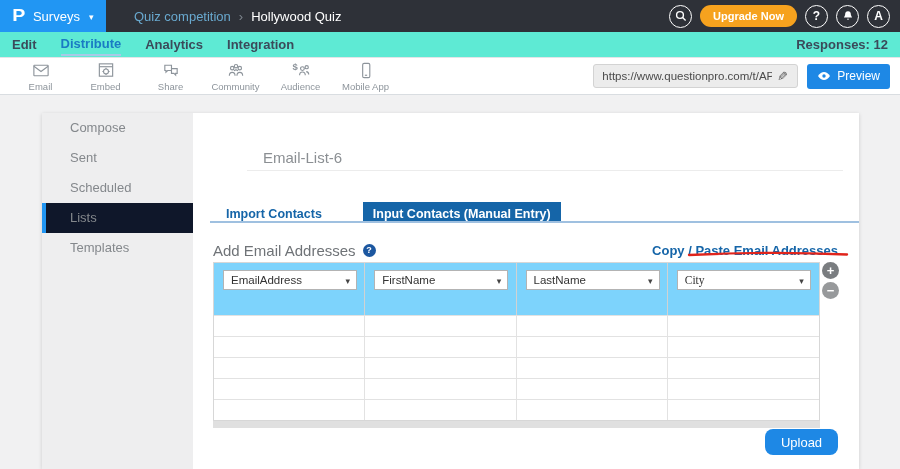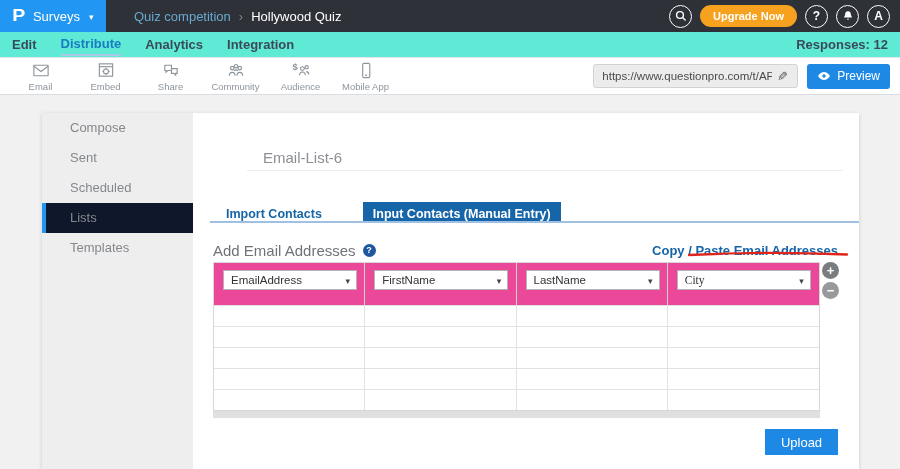--- a/index.html
+++ b/index.html
@@ -105,21 +105,21 @@
     width:13px; height:13px; border-radius:50%; background:#1c57a0; color:#fff;
     font-size:9px; font-weight:bold; display:flex; align-items:center; justify-content:center;
     margin-left:7px; cursor:pointer;
   }
   .help-icon::after { content:"?"; }
   .copy-link { margin-left:auto; font-size:13px; font-weight:bold; color:#1565a8; cursor:pointer; }
   .red-underline { position:absolute; left:494px; top:137px; width:162px; height:7px; }
 
   .table-zone { position:absolute; left:20px; top:149px; width:607px; }
   .ctable { border:1px solid #d7d7d7; }
-  .thead { display:grid; grid-template-columns:repeat(4,1fr); height:42px; background:#ec4899; }
+  .thead { display:grid; grid-template-columns:repeat(4,1fr); height:52px; background:#7dd3fc; }
   .thcell { border-right:1px solid #d2d2d2; }
   .thcell:last-child { border-right:none;font-family:Liberation Serif, serif; }
   .hselect {
     position:relative; margin:7px 0 0 9px; width:134px; height:20px;
     background:#fff; border:1px solid #b3b3b3; font-size:11.5px; color:#333;
     line-height:18px; padding-left:7px; cursor:pointer;
   }
   .hselect::after { content:"\25BE"; position:absolute; right:6px; top:1px; font-size:9px; color:#444; }
   .trow { display:grid; grid-template-columns:repeat(4,1fr); height:21px; background:#fff; border-top:1px solid #e2e2e2; }
   .tcell { border-right:1px solid #e2e2e2; }
@@ -130,21 +130,21 @@
   .rowbtn {
     width:17px; height:17px; border-radius:50%; border:none; color:#fff;
     font-size:13px; font-weight:bold; line-height:15px; text-align:center;
     cursor:pointer; padding:0; font-family:"Liberation Sans", sans-serif;
   }
   .rowbtn.add { background:#7a7d80; }
   .rowbtn.remove { background:#97999b; }
 
   .upload-btn {
     position:absolute; left:572px; top:316px; width:73px; height:26px;
-    background:#1e88e5; color:#fff; border:none; border-radius:0;
+    background:#1e88e5; color:#fff; border:none; border-radius:8px;
     font-family:"Liberation Sans", sans-serif; font-size:13px; cursor:pointer;
   }
 </style>
 </head>
 <body>
 
 <div class="topbar">
   <div class="brandbox">
     <span class="brand-logo">P</span>
     <span class="brand-label">Surveys</span>

